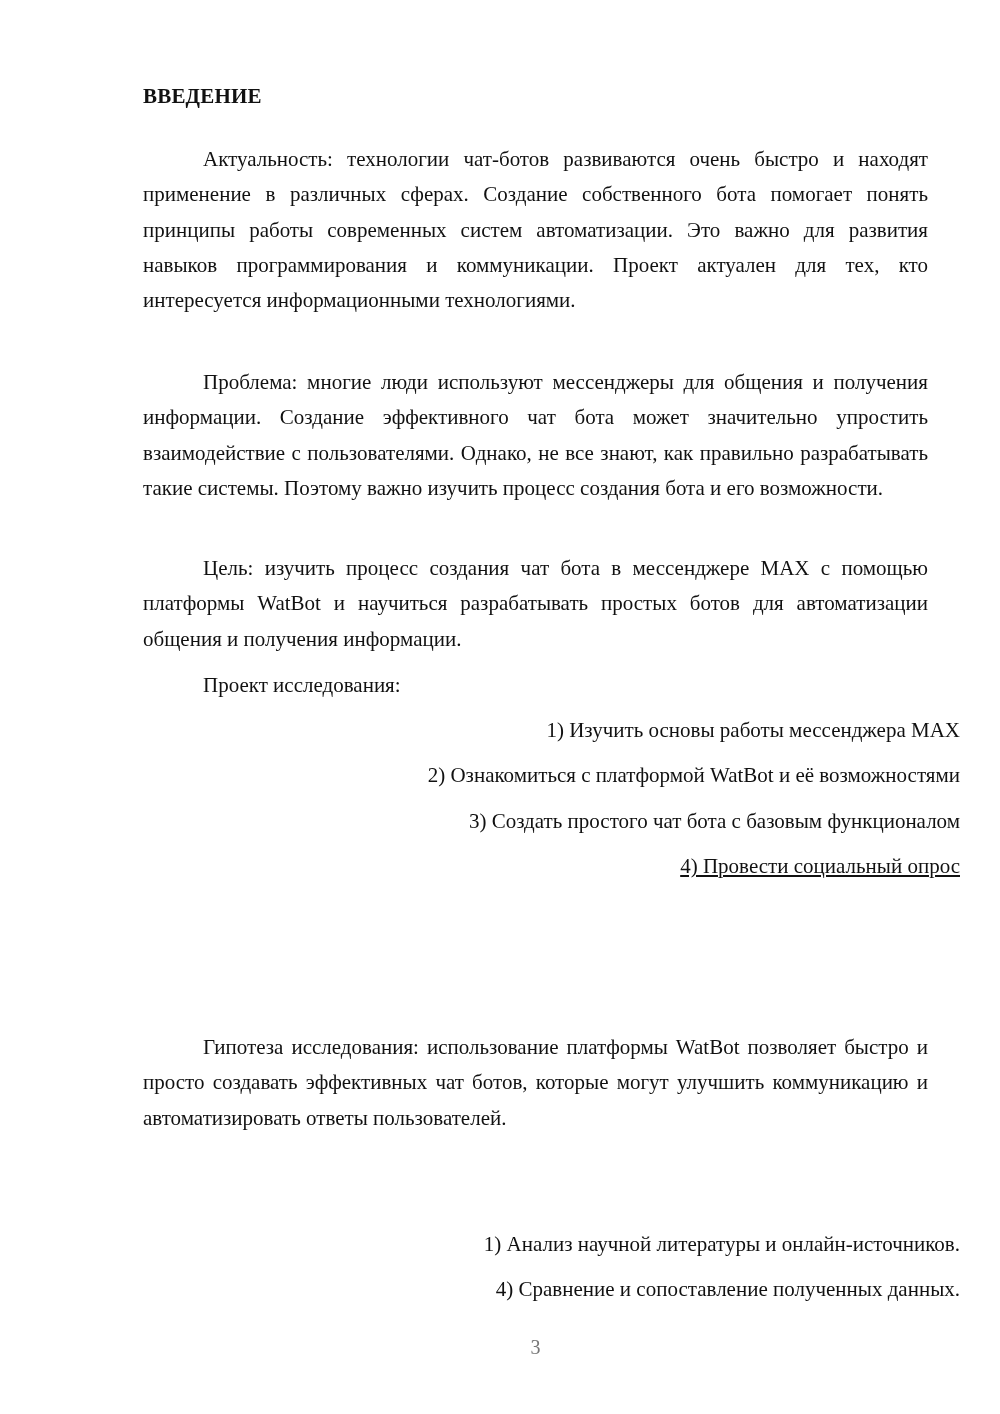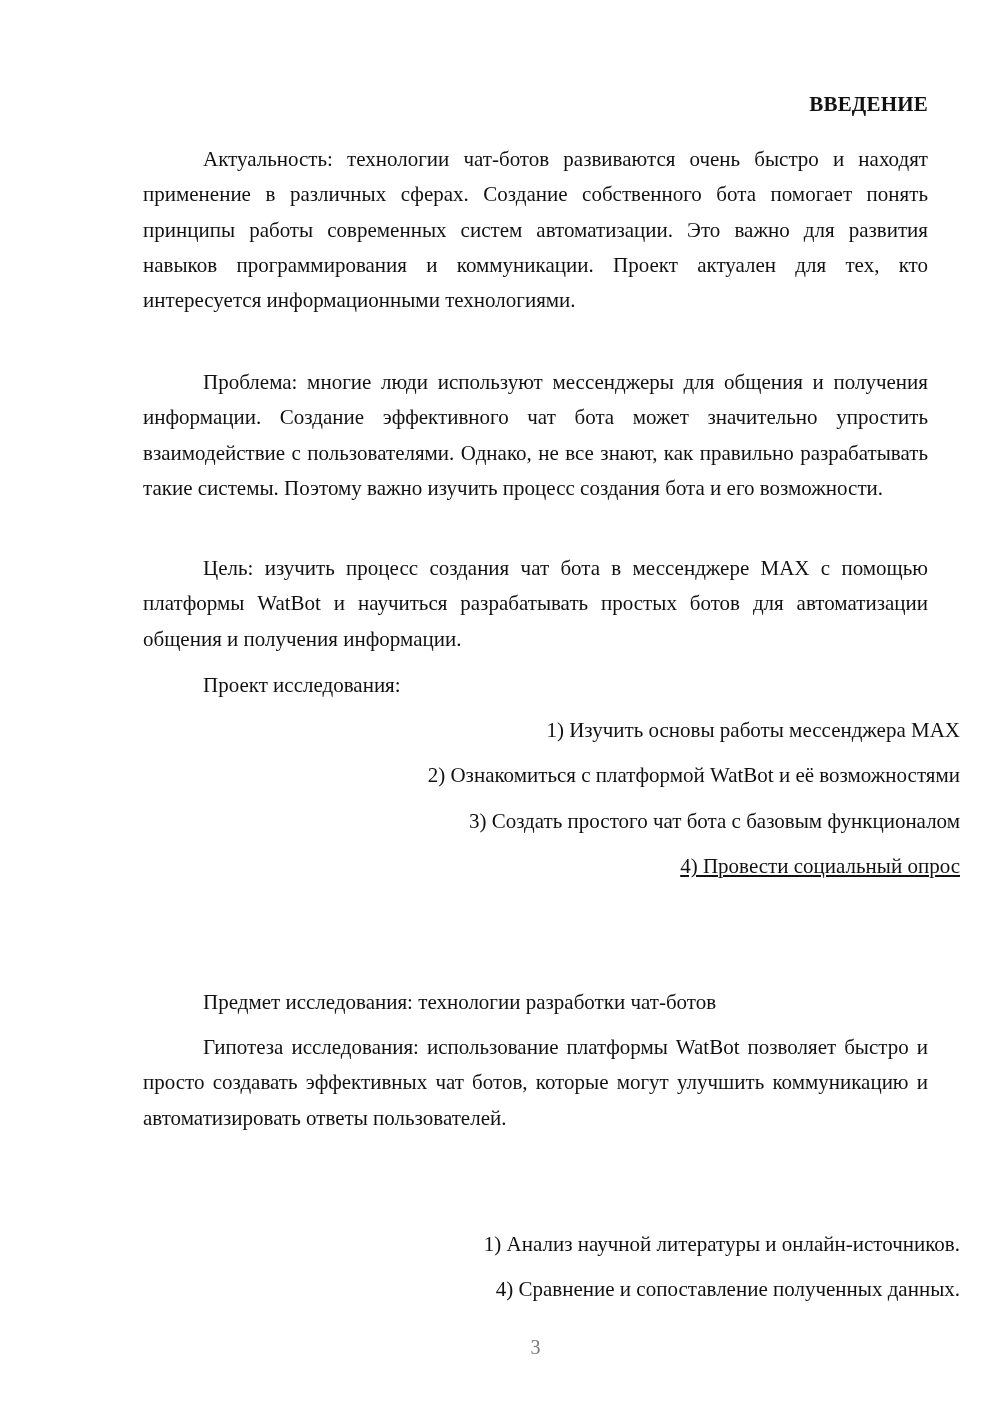--- a/index.html
+++ b/index.html
@@ -17,24 +17,24 @@
     }
     .page {
       position: absolute;
       left: 143px;
       top: 0;
       width: 785px;
       height: 1414px;
     }
     .title {
       position: absolute;
-      top: 89px;
+      top: 81px;
       left: 0;
       width: 785px;
-      text-align: right;
+      text-align: left;
       font-weight: bold;
       font-size: 21px;
       line-height: 30px;
       letter-spacing: 0.2px;
     }
     .para {
       position: absolute;
       left: 0;
       width: 785px;
       font-size: 21px;
@@ -80,21 +80,20 @@
   <p class="para" style="top:551px;">Цель: изучить процесс создания чат бота в мессенджере MAX с помощью платформы WatBot и научиться разрабатывать простых ботов для автоматизации общения и получения информации.</p>
 
   <p class="line indent" style="top:670px;">Проект исследования:</p>
 
   <p class="line list-indent" style="top:715px;">1) Изучить основы работы мессенджера MAX</p>
   <p class="line list-indent" style="top:760px;">2) Ознакомиться с платформой WatBot и её возможностями</p>
   <p class="line list-indent" style="top:806px;">3) Создать простого чат бота с базовым функционалом</p>
   <p class="line list-indent" style="top:851px;text-decoration:underline;">4) Провести социальный опрос</p>
 
 
-  <p class="line indent" style="top:987px;">Предмет исследования: технологии разработки чат-ботов</p>
 
   <p class="para" style="top:1030px;">Гипотеза исследования: использование платформы WatBot позволяет быстро и просто создавать эффективных чат ботов, которые могут улучшить коммуникацию и автоматизировать ответы пользователей.</p>
 
 
   <p class="line list-indent" style="top:1229px;">1) Анализ научной литературы и онлайн-источников.</p>
   <p class="line list-indent" style="top:1274px;">4) Сравнение и сопоставление полученных данных.</p>
 
   <div class="page-number">3</div>
 
 </div>

